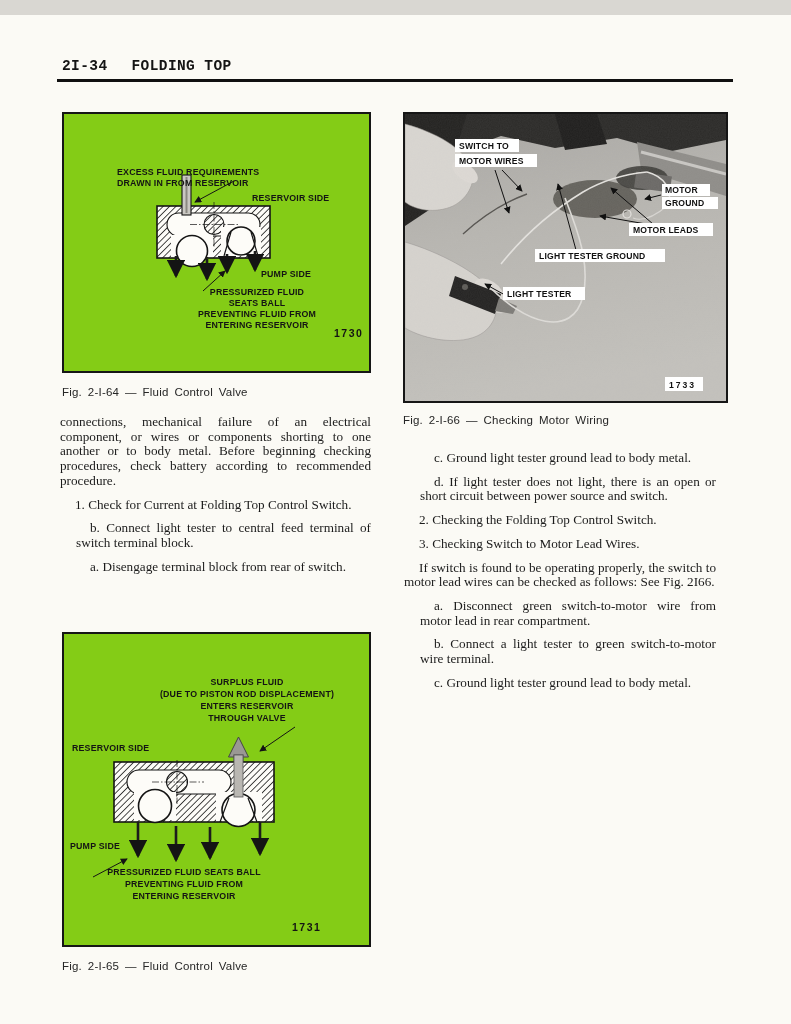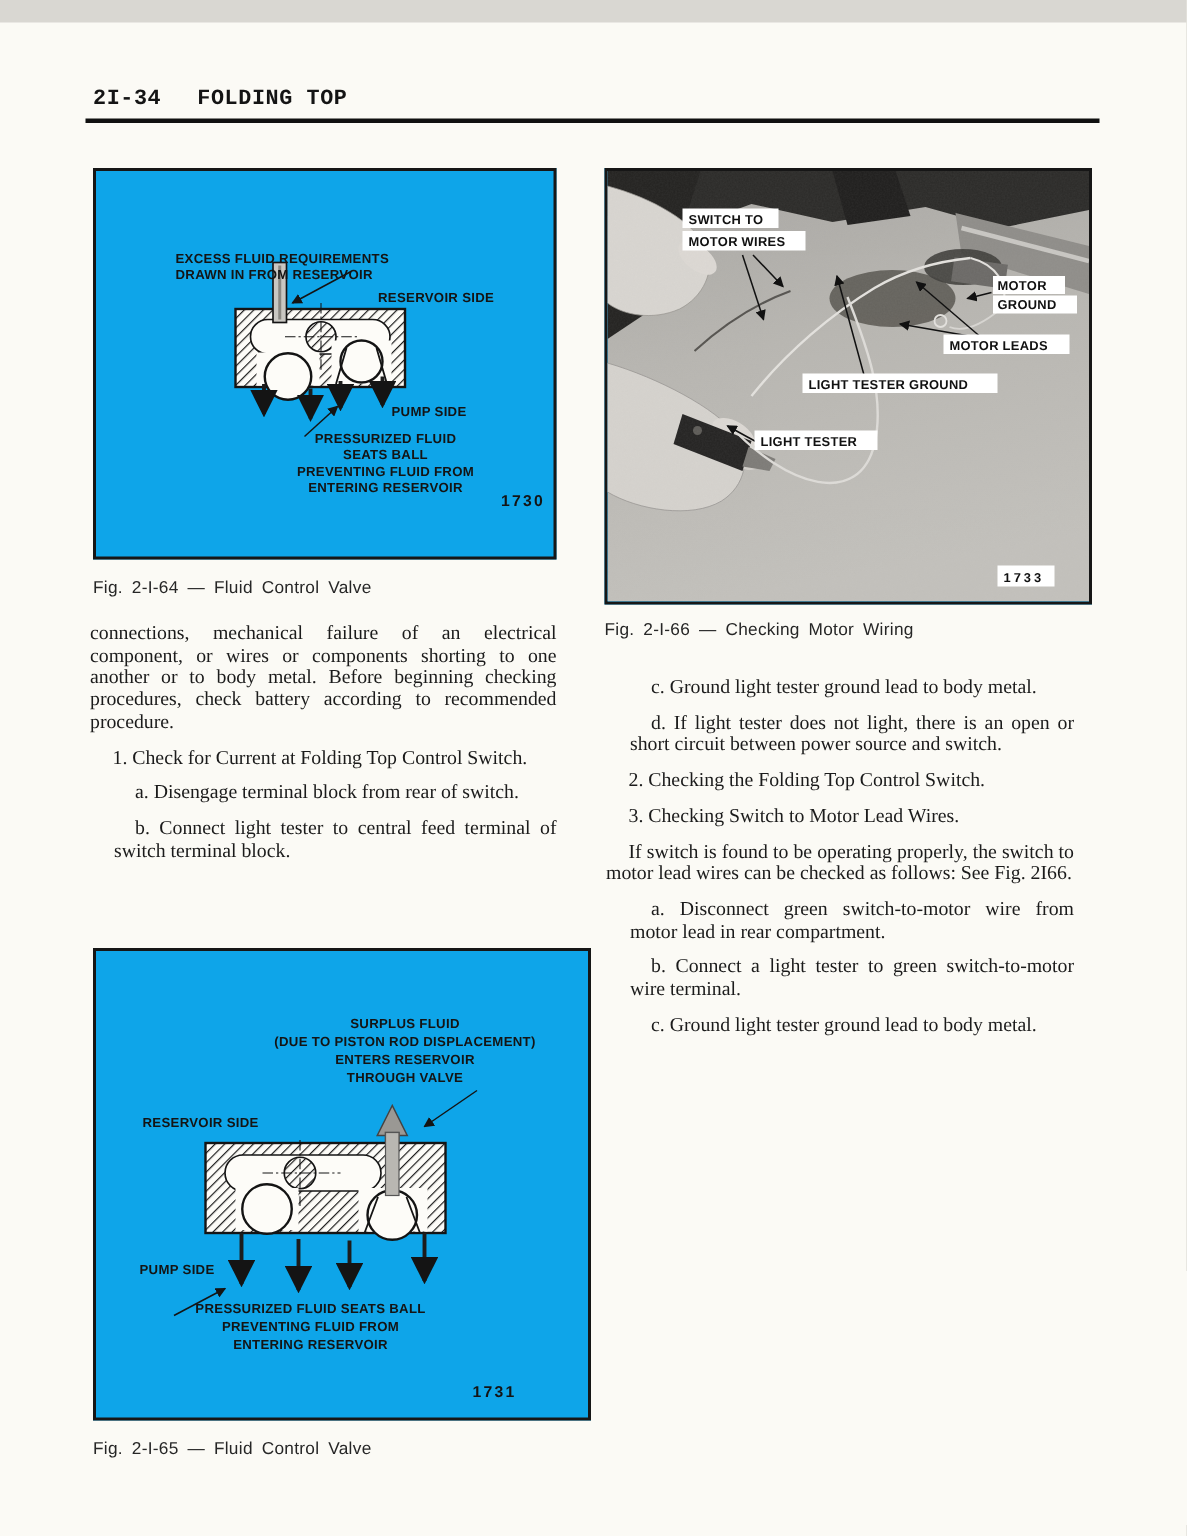--- a/index.html
+++ b/index.html
@@ -10,24 +10,24 @@
   }
   .header {
     position:absolute; left:62px; top:43px;
     font-family:"Liberation Mono", monospace; font-weight:bold;
     font-size:14.5px; letter-spacing:0.4px; color:#141414; white-space:nowrap;
   }
   .header .sect { margin-left:24px; }
   .rule { position:absolute; left:57px; top:64px; width:676px; height:3px; background:#101010; }
 
   .figbox {
-    position:absolute; background:#0ea5e9; border:2px solid #161616;
+    position:absolute; background:#84cc16; border:2px solid #161616;
   }
   #figbox-1730 { left:62px; top:97px;  width:305px; height:257px; }
-  #figbox-1731 { left:62px; top:617px; width:305px; height:311px;padding-left:23px; }
+  #figbox-1731 { left:62px; top:617px; width:305px; height:311px; }
   #figbox-1733 { left:403px; top:97px; width:321px; height:287px; }
   .figbox svg { display:block; }
 
   .caption {
     position:absolute; text-align:left;
     font-family:"Liberation Sans", sans-serif; font-size:11.5px;
     color:#262626; letter-spacing:0.2px; word-spacing:2.5px; white-space:nowrap;
   }
   #caption-1730 { left:62px;  top:371px; width:309px; }
   #caption-1731 { left:62px;  top:945px; width:309px; }
@@ -103,22 +103,22 @@
       <text class="dlabel" x="193" y="203" text-anchor="middle">PREVENTING FLUID FROM</text>
       <text class="dlabel" x="193" y="214" text-anchor="middle">ENTERING RESERVOIR</text>
       <text class="dlabel dnum" x="270" y="223">1730</text>
     </svg>
   </div>
   <div class="caption" id="caption-1730">Fig. 2-I-64 — Fluid Control Valve</div>
 
   <div class="col" id="left-column">
     <p class="continued">connections, mechanical failure of an electrical component, or wires or components shorting to one another or to body metal. Before beginning checking procedures, check battery according to recommended procedure.</p>
     <p class="numbered">1. Check for Current at Folding Top Control Switch.</p>
+    <p class="lettered">b. Connect light tester to central feed terminal of switch terminal block.</p>
     <p class="lettered">a. Disengage terminal block from rear of switch.</p>
-    <p class="lettered">b. Connect light tester to central feed terminal of switch terminal block.</p>
   </div>
 
   <div class="figbox" id="figbox-1731">
     <svg width="305" height="311" viewBox="0 0 305 311">
       <defs>
         <pattern id="hatchB" patternUnits="userSpaceOnUse" width="4.5" height="4.5" patternTransform="rotate(45)">
           <rect width="4.5" height="4.5" fill="#fdfcf8"></rect>
           <line x1="0" y1="0" x2="0" y2="4.5" stroke="#1c1c1c" stroke-width="1.6"></line>
         </pattern>
         <marker id="arwB" viewBox="0 0 8 8" refX="7" refY="4" markerWidth="7" markerHeight="7" orient="auto">

